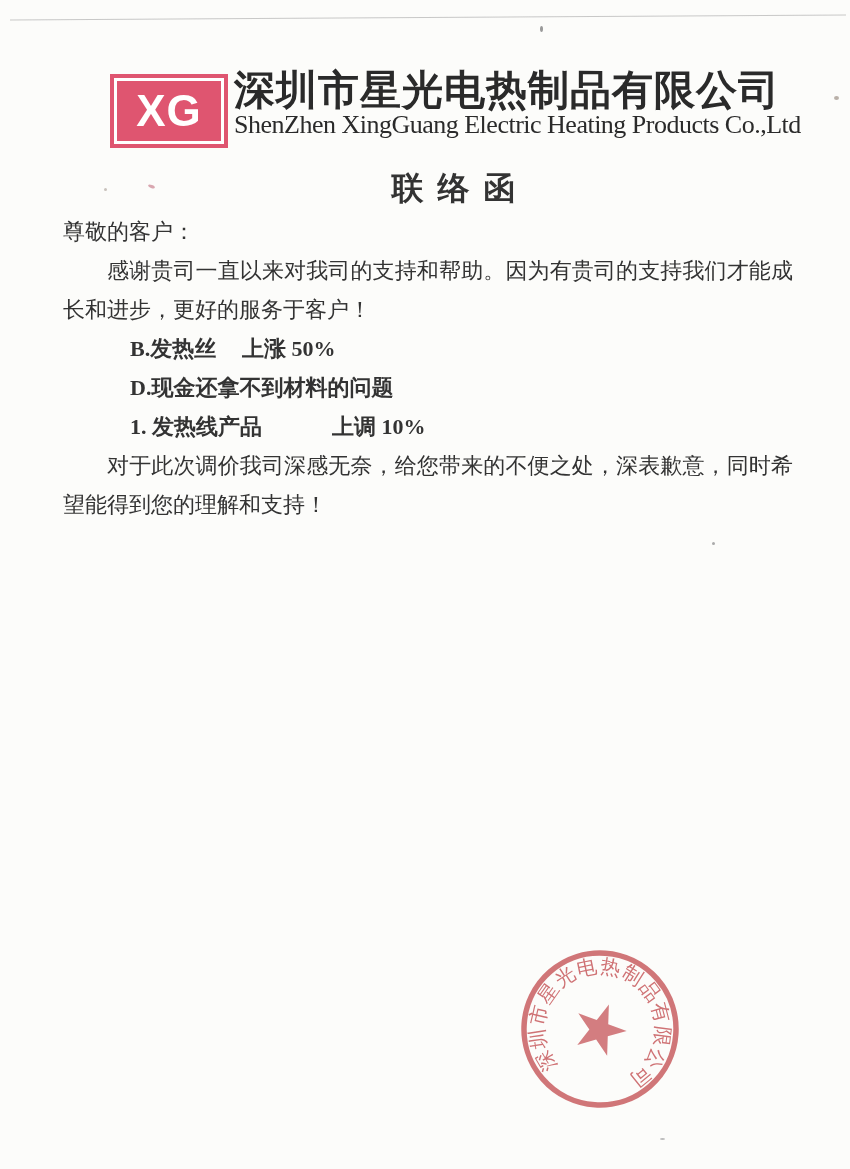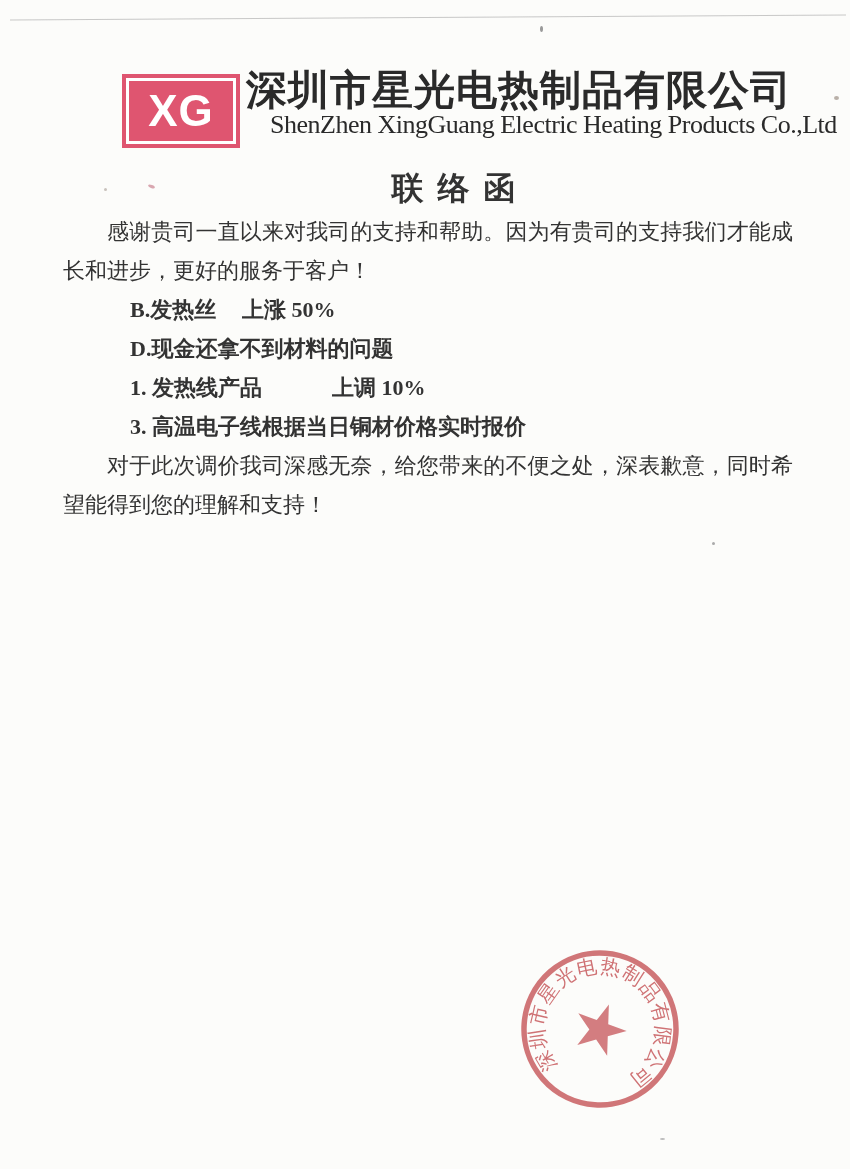--- a/index.html
+++ b/index.html
@@ -13,31 +13,31 @@
     background:#fcfcfa;color:var(--ink);
     font-family:"Liberation Serif","DejaVu Serif",serif;
   }
   .scan-line{
     position:absolute;top:17px;left:10px;width:836px;height:1px;
     background:#acacac;opacity:.65;transform:rotate(-0.35deg);
   }
   .speck{position:absolute;border-radius:50%;}
 
   
-  .header{position:absolute;top:74px;left:122px;display:flex;align-items:flex-start;}
+  .header{position:absolute;top:74px;left:110px;display:flex;align-items:flex-start;}
   .logo{border:4px solid var(--logo-red);background:#fff;padding:3px;flex:0 0 auto;}
   .logo-inner{width:104px;height:60px;background:var(--logo-red);
     display:flex;align-items:center;justify-content:center;}
   .logo-text{font-family:"Liberation Sans",sans-serif;font-weight:bold;
     font-size:44px;color:#ffffff;letter-spacing:1px;}
   .company{margin-left:6px;margin-top:-8px;color:#2a2a2a;}
   .company-cn{font-size:41px;font-weight:bold;letter-spacing:1px;
     line-height:1.2;white-space:nowrap;}
   .company-en{font-size:26px;line-height:1.0;margin-top:-3px;
-    letter-spacing:-0.5px;white-space:nowrap;margin-left:24px;}
+    letter-spacing:-0.5px;white-space:nowrap;}
 
   
   .doc-title{
     position:absolute;top:167px;left:0;width:100%;text-align:center;
     font-size:32px;font-weight:bold;letter-spacing:3px;
     transform:translateX(30px);color:#333;
   }
 
   
   .letter{position:absolute;top:212px;left:63px;width:730px;
@@ -74,31 +74,31 @@
     </div>
     <div class="company">
       <div class="company-cn">深圳市星光电热制品有限公司</div>
       <div class="company-en">ShenZhen XingGuang Electric Heating Products Co.,Ltd</div>
     </div>
   </div>
 
   <div class="doc-title">联 络 函</div>
 
   <div class="letter">
+    <p>尊敬的客户：</p>
     <p class="indent">感谢贵司一直以来对我司的支持和帮助。因为有贵司的支持我们才能成长和进步，更好的服务于客户！</p>
 
     <div class="list materials">
       <div class="row"><span class="li-label">B.发热丝</span><span class="li-value">上涨 50%</span></div>
       <div class="row"><span class="li-label">D.现金还拿不到材料的问题</span><span class="li-value"></span></div>
     </div>
 
 
     <div class="list adjustments">
       <div class="row"><span class="li-label">1. 发热线产品</span><span class="li-value">上调 10%</span></div>
-      <div class="row"><span class="li-label">3. 高温电子线根据当日铜材价格实时报价</span><span class="li-value"></span></div>
     </div>
 
     <p class="indent">对于此次调价我司深感无奈，给您带来的不便之处，深表歉意，同时希望能得到您的理解和支持！</p>
   </div>
 
   <svg class="stamp" viewBox="-84 -84 168 168" xmlns="http://www.w3.org/2000/svg" xmlns:xlink="http://www.w3.org/1999/xlink">
     <g transform="rotate(4)" opacity="0.9">
       <circle r="76" fill="none" stroke="#c2494d" stroke-width="5.5" opacity="0.9"></circle>
       <polygon transform="rotate(16) translate(0,1)" points="0,-27 6.1,-8.3 25.7,-8.3 9.8,3.2 15.9,21.8 0,10.3 -15.9,21.8 -9.8,3.2 -25.7,-8.3 -6.1,-8.3" fill="#c2494d" opacity="0.85"></polygon>
       <path id="stampArc" d="M -39.6 39.6 A 56 56 0 1 1 9.7 55.1" fill="none"></path>

